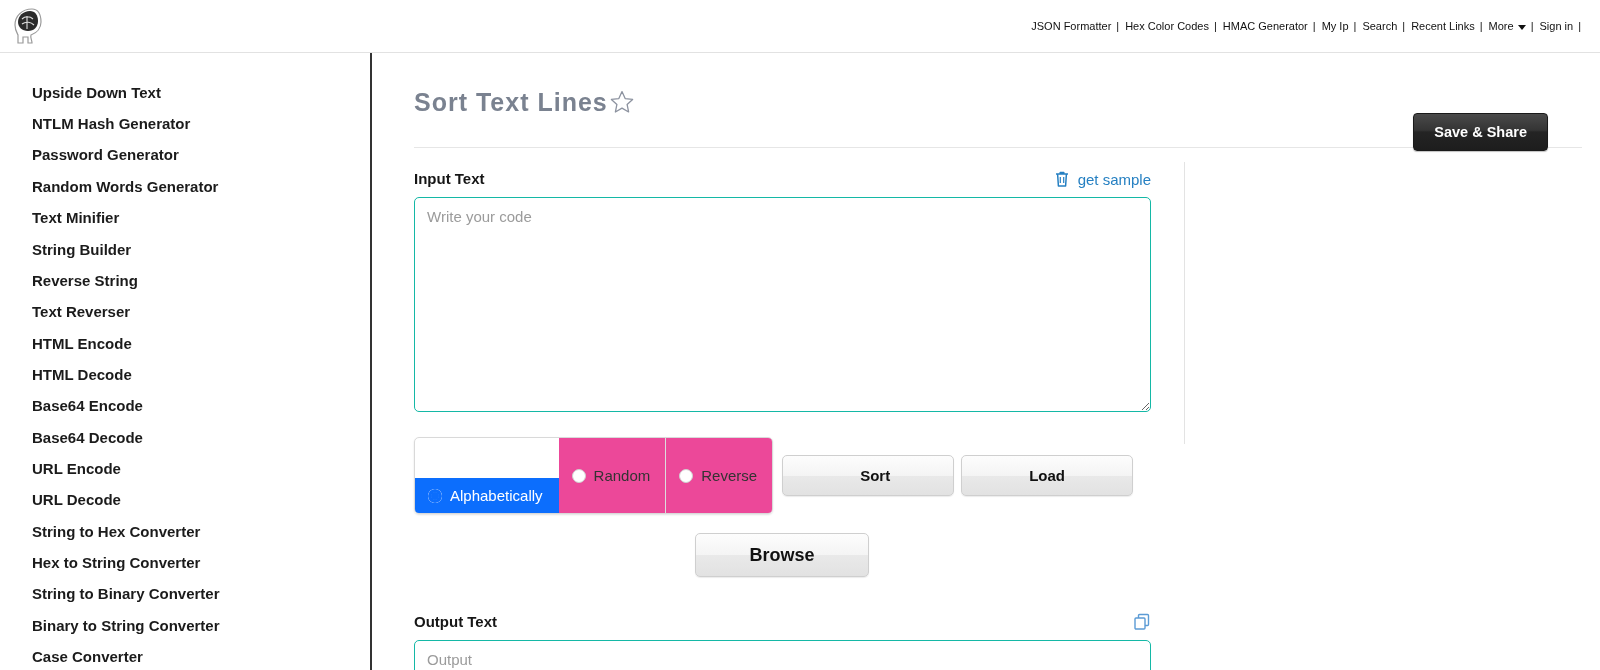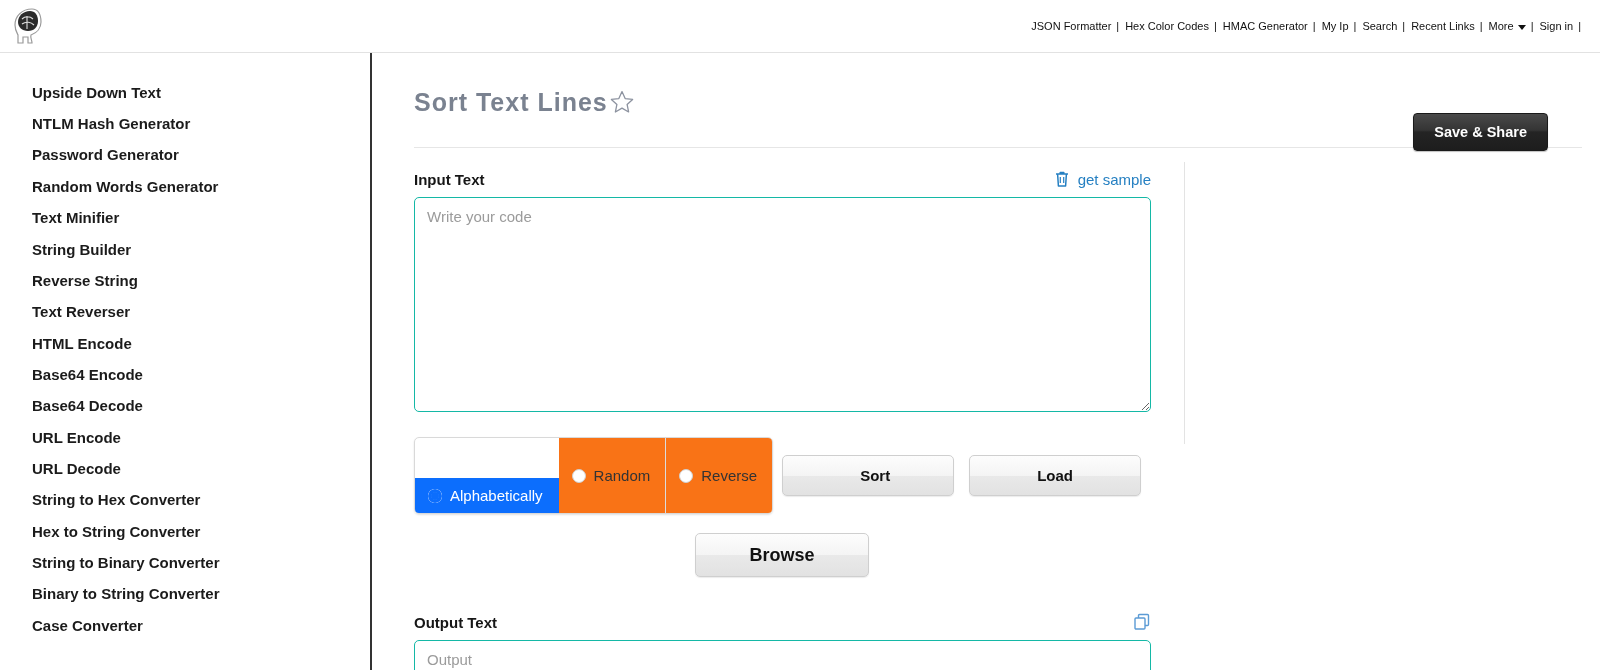--- a/index.html
+++ b/index.html
@@ -133,21 +133,20 @@
     position: absolute;
     left: 770px;
     top: 14px;
     width: 1px;
     height: 282px;
     background: #e3e3e3;
   }
 
   .field-head {
     display: flex;
-    align-items: center;
     width: 737px;
     margin-bottom: 9px;
   }
   .field-label {
     font-size: 15px;
     font-weight: bold;
     color: #161616;
   }
   .head-right { margin-left: auto; display: flex; align-items: center; }
   #get-sample {
@@ -187,21 +186,21 @@
     overflow: hidden;
     box-shadow: 0 1px 2px rgba(0,0,0,.12);
     border: 1px solid #d9d9d9;
   }
   .radio-opt {
     display: flex;
     align-items: center;
     gap: 8px;
     padding: 9px 15px 9px 13px;
     font-size: 15px;
-    background: #f97316;
+    background: #ec4899;
     color: #333;
     border-right: 1px solid #dcdcdc;
     cursor: pointer;
     white-space: nowrap;
   }
   .radio-opt:last-child { border-right: none; }
   .radio-opt.active { background: #0c6efd; color: #fff; border-right-color: #0c6efd; margin-top: 40px; }
   .dot {
     width: 14px; height: 14px;
     border-radius: 50%;
@@ -228,21 +227,21 @@
     background: linear-gradient(to bottom, #fdfdfd 0%, #f4f4f4 50%, #e9e9e9 51%, #e2e2e2 100%);
     border: 1px solid #cfcfcf;
     border-radius: 5px;
     color: #111;
     font-size: 15px;
     font-weight: bold;
     cursor: pointer;
     box-shadow: 0 1px 1px rgba(0,0,0,.08);
   }
   #sort-btn { width: 172px; height: 41px; margin-left: 9px; padding-left: 20px; }
-  #load-btn { width: 172px; height: 41px; margin-left: 15px; }
+  #load-btn { width: 172px; height: 41px; margin-left: 7px; }
   #browse-btn {
     display: block;
     width: 174px; height: 44px;
     margin: 19px 0 0 281px;
     font-size: 18px;
   }
 
   #output-block { margin-top: 36px; }
   #out-wrap { position: relative; width: 737px; }
   #clear-x {
@@ -296,20 +295,21 @@
   <nav id="sidebar">
       <a class="side-item" href="#">Upside Down Text</a>
       <a class="side-item" href="#">NTLM Hash Generator</a>
       <a class="side-item" href="#">Password Generator</a>
       <a class="side-item" href="#">Random Words Generator</a>
       <a class="side-item" href="#">Text Minifier</a>
       <a class="side-item" href="#">String Builder</a>
       <a class="side-item" href="#">Reverse String</a>
       <a class="side-item" href="#">Text Reverser</a>
       <a class="side-item" href="#">HTML Encode</a>
+      <a class="side-item" href="#">HTML Decode</a>
       <a class="side-item" href="#">Base64 Encode</a>
       <a class="side-item" href="#">Base64 Decode</a>
       <a class="side-item" href="#">URL Encode</a>
       <a class="side-item" href="#">URL Decode</a>
       <a class="side-item" href="#">String to Hex Converter</a>
       <a class="side-item" href="#">Hex to String Converter</a>
       <a class="side-item" href="#">String to Binary Converter</a>
       <a class="side-item" href="#">Binary to String Converter</a>
       <a class="side-item" href="#">Case Converter</a>
     </nav>

